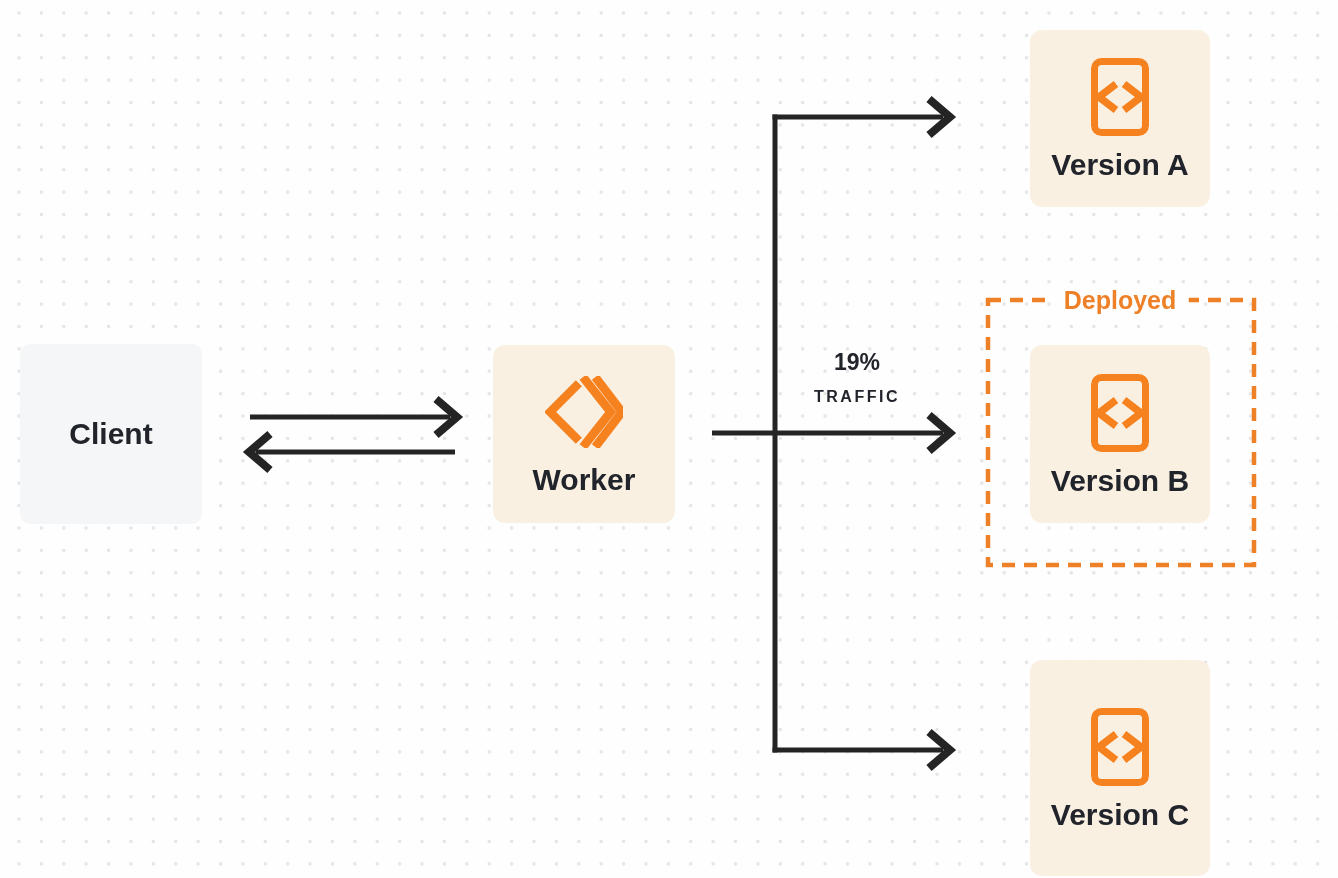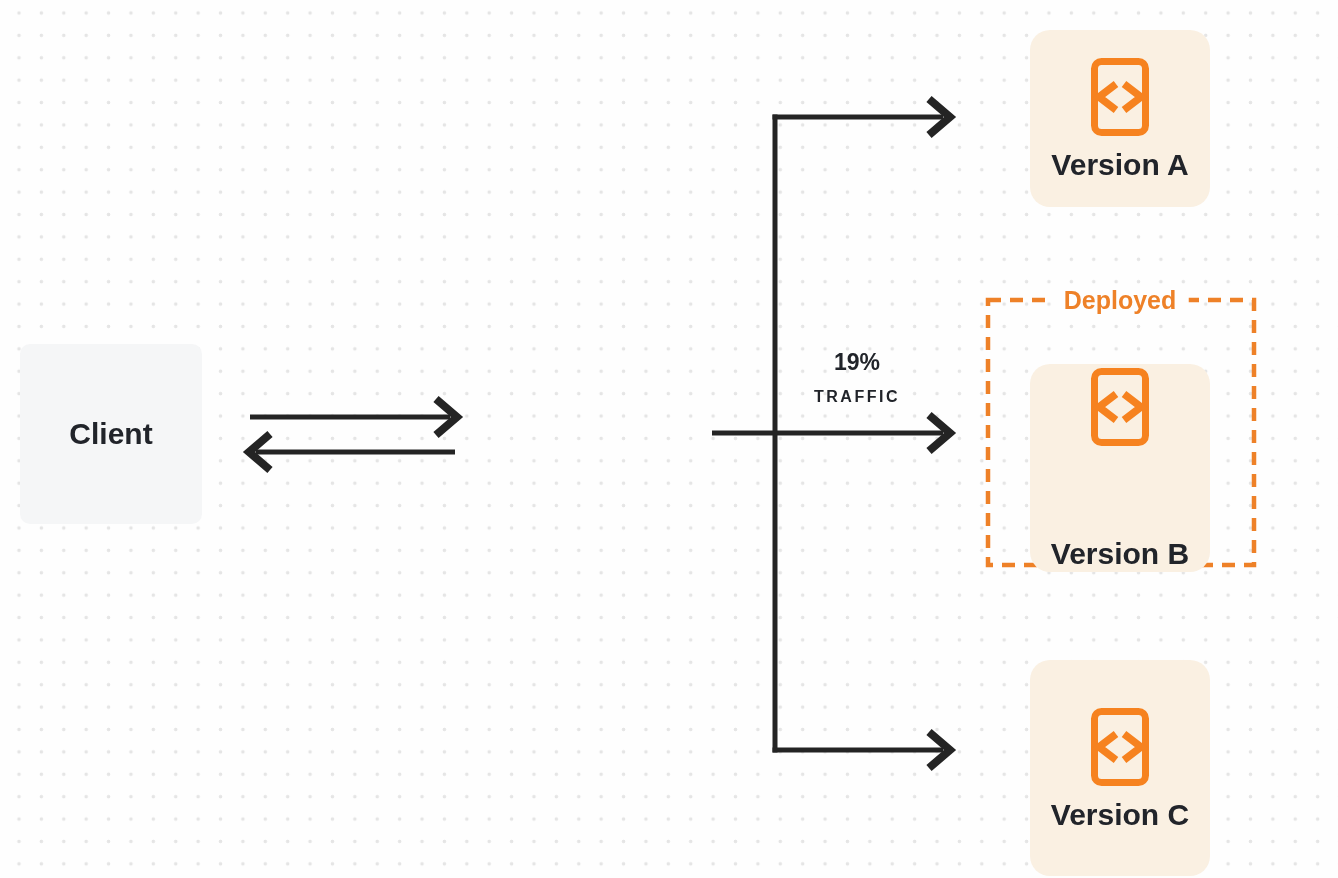--- a/index.html
+++ b/index.html
@@ -15,30 +15,30 @@
     background-image:radial-gradient(var(--dot) 1.8px, transparent 2px);
     background-size:22.4px 22.4px;
     background-position:7.8px 1.8px;
   }
   .wires{position:absolute; left:0; top:0; width:1338px; height:878px; pointer-events:none;}
   .wire{stroke:var(--wire); stroke-width:5; fill:none; stroke-linecap:butt;}
   .wirehead{stroke:var(--wire); stroke-width:8; fill:none; stroke-linecap:butt; stroke-linejoin:miter;}
   .dashed-border{stroke:var(--accent-orange); stroke-width:4.5; fill:none; stroke-dasharray:13 9;}
   .node{
     position:absolute; display:flex; flex-direction:column;
-    align-items:center; justify-content:center; border-radius:20px;
+    align-items:center; justify-content:center; border-radius:12px;
   }
   .node-label{
     font-size:30px; font-weight:700; color:var(--ink); line-height:36px; white-space:nowrap;
   }
   .client{left:20px; top:344px; width:182px; height:180px; background:var(--node-gray); border-radius:10px;}
   .worker{left:493px; top:345px; width:182px; height:178px; background:var(--node-cream); padding-top:6px; gap:14px;}
   .version{width:180px; background:var(--node-cream); gap:11px; padding-top:4px;}
   .version-a{left:1030px; top:30px;  height:177px;}
-  .version-b{left:1030px; top:364px; height:208px;justify-content:space-between;}
+  .version-b{left:1030px; top:345px; height:178px;}
   .version-c{left:1030px; top:660px; height:216px;}
   .worker-logo{width:78px; height:72px; display:block;}
   .worker-logo polyline{stroke:var(--icon-orange); stroke-width:8.5; fill:none; stroke-linecap:butt; stroke-linejoin:miter;}
   .code-file{width:58px; height:78px; display:block;}
   .code-file rect{stroke:var(--icon-orange); stroke-width:7; fill:none;}
   .code-file polyline{stroke:var(--icon-orange); stroke-width:7.5; fill:none; stroke-linecap:butt; stroke-linejoin:miter;}
   .deployed-label{
     position:absolute; left:1120px; top:284px; transform:translateX(-50%);
     background:var(--background); padding:0 12px;
     font-size:25px; font-weight:700; color:var(--accent-orange); line-height:32px; white-space:nowrap;
@@ -82,20 +82,28 @@
       <polyline class="wirehead" points="929,732 950,750 929,768"></polyline>
     </g>
 
     <rect class="dashed-border" x="988" y="300" width="266" height="265"></rect>
   </svg>
 
   <div class="node client">
     <div class="node-label">Client</div>
   </div>
 
+  <div class="node worker">
+    <svg class="worker-logo" viewBox="0 0 76 70" aria-hidden="true">
+      <polyline points="33,7 5,35 33,63"></polyline>
+      <polyline points="37,1 64,35 37,69"></polyline>
+      <polyline points="49,1 75,35 49,69"></polyline>
+    </svg>
+    <div class="node-label">Worker</div>
+  </div>
 
   <div class="node version version-a">
     <svg class="code-file" viewBox="0 0 58 78" aria-hidden="true">
       <rect x="3.5" y="3.5" width="51" height="71" rx="7"></rect>
       <polyline points="25,26 8,39 25,52"></polyline>
       <polyline points="33,26 50,39 33,52"></polyline>
     </svg>
     <div class="node-label">Version A</div>
   </div>
 

